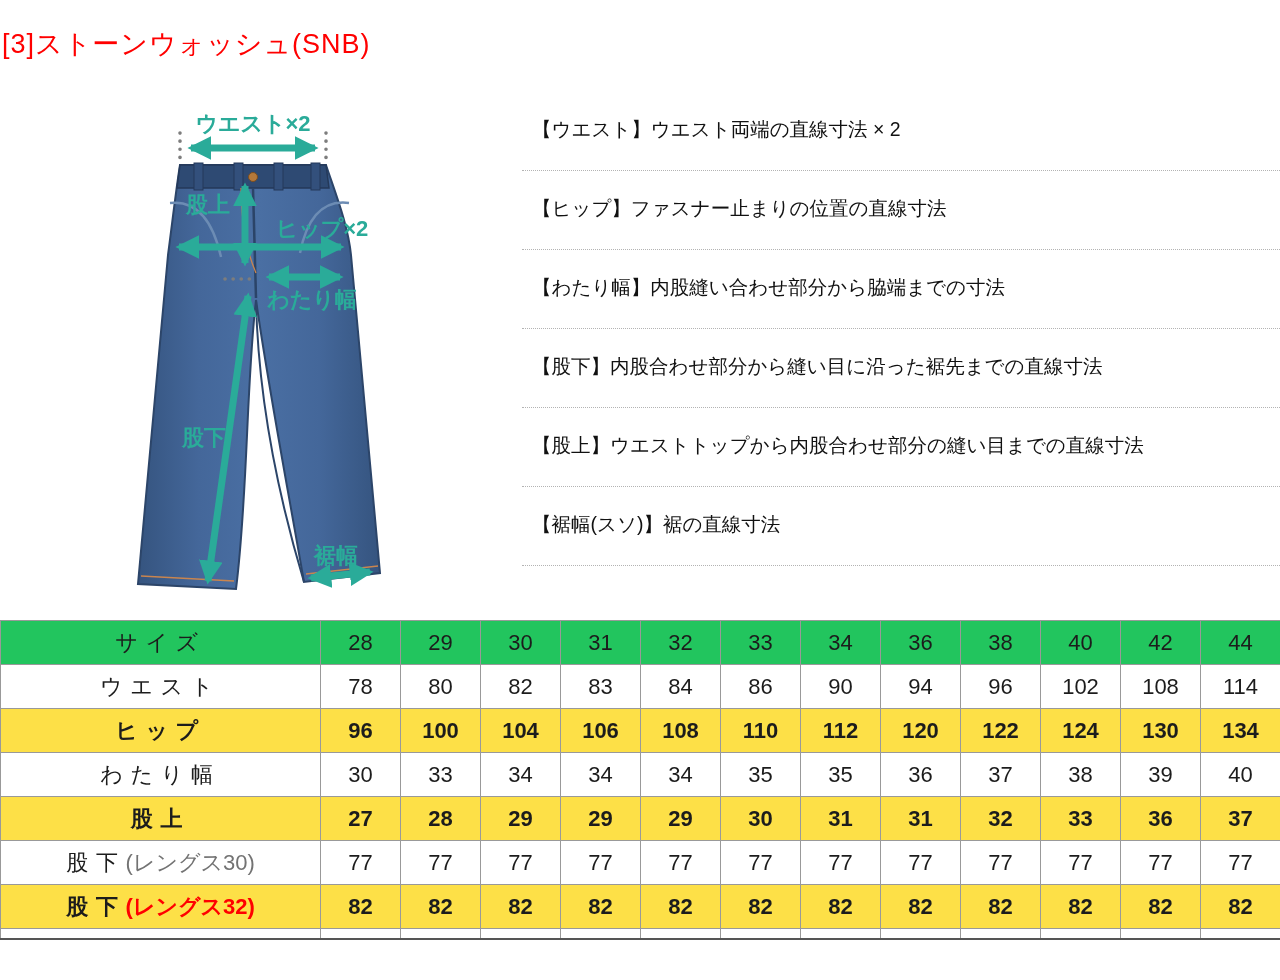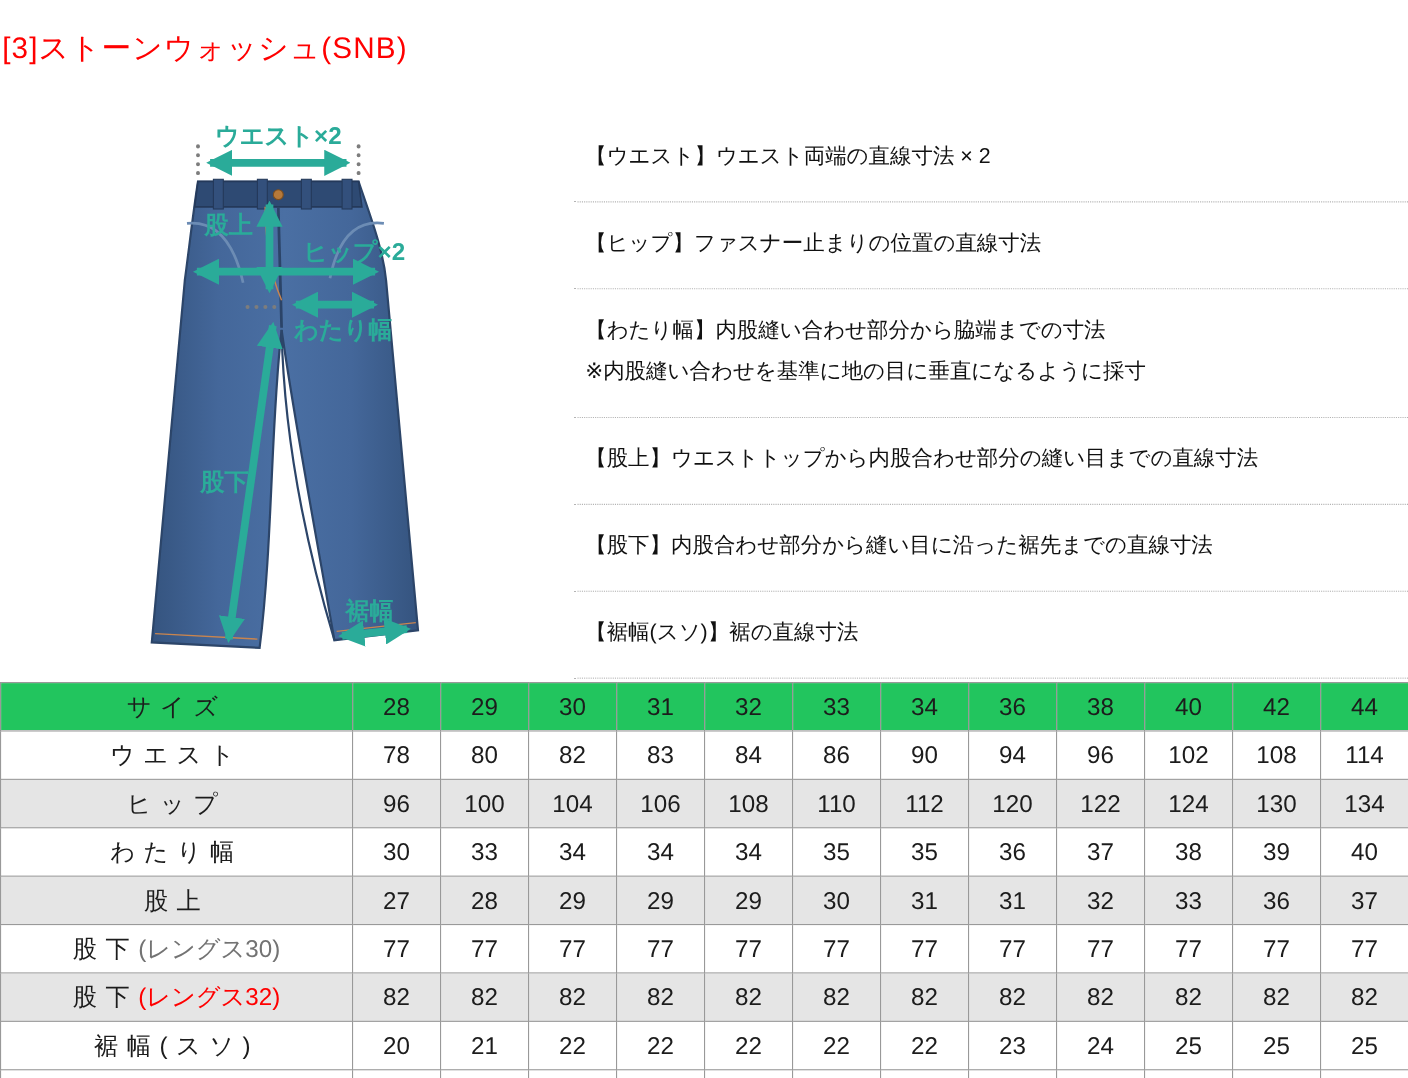--- a/index.html
+++ b/index.html
@@ -9,33 +9,33 @@
 
   
   .page-title { position:absolute; left:2px; top:26px; font-size:27px; font-weight:normal; letter-spacing:1px; }
 
   
   .figure { position:absolute; left:108px; top:95px; width:332px; height:512px; }
   .figure svg { display:block; width:100%; height:100%; }
   .fig-label { font-size:22px; font-weight:600; fill:var(--teal,#2aab99); }
 
   
-  .descs { position:absolute; left:522px; top:105px; width:758px; }
+  .descs { position:absolute; left:522px; top:92px; width:758px; }
   .desc-block { padding:18px 0 22px 10px; border-bottom:1px dotted #b3b3b3; }
   .desc-line { font-size:19.5px; line-height:38px; color:#111; }
 
   
   .size-table-wrap { position:absolute; left:0; top:620px; width:1280px; }
   table.size-table { width:1280px; border-collapse:collapse; table-layout:fixed; }
   table.size-table td { border:1px solid #999; height:44px; text-align:center; vertical-align:middle;
                         font-size:22px; color:#1c1c1c; overflow:hidden; }
   table.size-table col.c-label { width:320px; }
   table.size-table col.c-val { width:80px; }
   tr.hdr td { background:#22c55e; }
-  tr.alt td { background:#e5e5e5; }
+  tr.alt td { background:#fde047;font-weight:bold; }
   td.lbl .lbl-main { letter-spacing:0.35em; }
   td.lbl .lbl-suffix { letter-spacing:0; }
   tr.partial td { height:10px; border-bottom:2px solid #555; }
 </style>
 </head>
 <body>
 
 <div id="page">
 
   <div class="page-title" style="color: rgb(255, 0, 0);">[3]ストーンウォッシュ(SNB)</div>
@@ -109,27 +109,26 @@
 
   <div class="descs">
       <div class="desc-block">
         <div class="desc-line">【ウエスト】ウエスト両端の直線寸法 × 2</div>
       </div>
       <div class="desc-block">
         <div class="desc-line">【ヒップ】ファスナー止まりの位置の直線寸法</div>
       </div>
       <div class="desc-block">
         <div class="desc-line">【わたり幅】内股縫い合わせ部分から脇端までの寸法</div>
-        <div class="desc-line">※内股縫い合わせを基準に地の目に垂直になるように採寸</div>
+      </div>
+      <div class="desc-block">
+        <div class="desc-line">【股下】内股合わせ部分から縫い目に沿った裾先までの直線寸法</div>
       </div>
       <div class="desc-block">
         <div class="desc-line">【股上】ウエストトップから内股合わせ部分の縫い目までの直線寸法</div>
-      </div>
-      <div class="desc-block">
-        <div class="desc-line">【股下】内股合わせ部分から縫い目に沿った裾先までの直線寸法</div>
       </div>
       <div class="desc-block">
         <div class="desc-line">【裾幅(スソ)】裾の直線寸法</div>
       </div>
     </div>
 
   <div class="size-table-wrap">
     <table class="size-table">
       <colgroup>
           <col class="c-label">
@@ -245,35 +244,20 @@
             <td>82</td>
             <td>82</td>
             <td>82</td>
             <td>82</td>
             <td>82</td>
             <td>82</td>
             <td>82</td>
             <td>82</td>
             <td>82</td>
           </tr>
-          <tr>
-            <td class="lbl"><span class="lbl-main">裾幅(スソ)</span></td>
-            <td>20</td>
-            <td>21</td>
-            <td>22</td>
-            <td>22</td>
-            <td>22</td>
-            <td>22</td>
-            <td>22</td>
-            <td>23</td>
-            <td>24</td>
-            <td>25</td>
-            <td>25</td>
-            <td>25</td>
-          </tr>
           <tr class="partial">
             <td></td>
             <td></td>
             <td></td>
             <td></td>
             <td></td>
             <td></td>
             <td></td>
             <td></td>
             <td></td>

